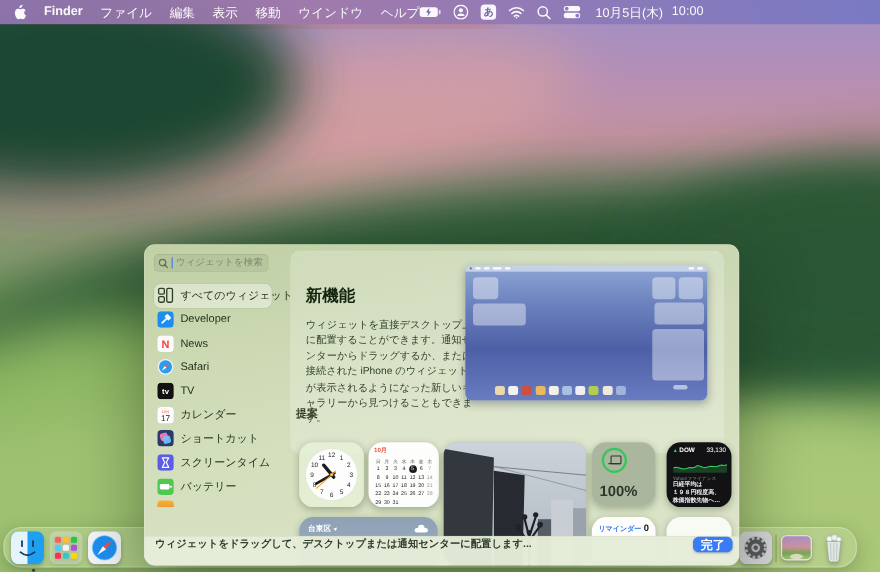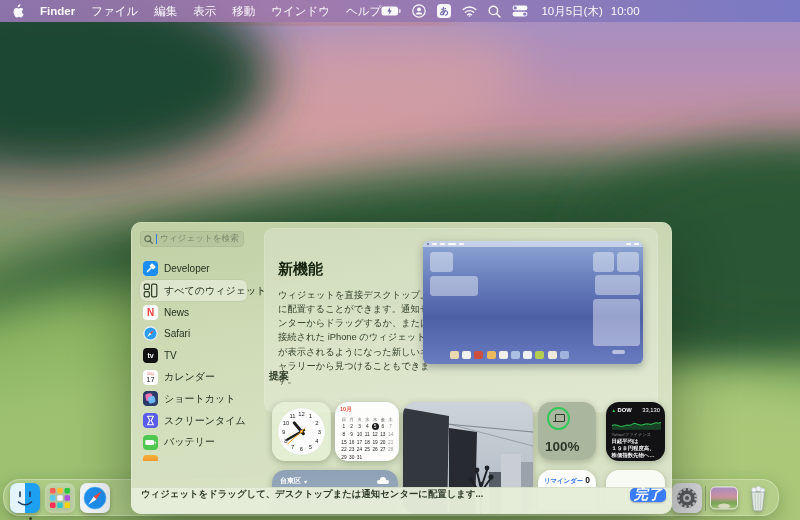--- a/index.html
+++ b/index.html
@@ -118,22 +118,22 @@
   .rem-label { font-size:6.4px; font-weight:bold; color:#3478f6; }
   .rem-count { margin-left:auto; font-size:8.5px; font-weight:bold; color:#111; }
   .wg-blank { left:474px; top:248px; width:59px; height:40px; border-radius:13px 13px 0 0;
     background:rgba(251,253,247,.9); }
 
   .footer { position:absolute; left:0; bottom:0; width:541px; height:27px;
     background:rgba(229,236,216,.97); border-top:1px solid rgba(40,60,30,.08);
     display:flex; align-items:flex-start; padding:0 6px 0 10px; border-radius:0 0 10px 10px; }
   .hint { font-size:9.4px; font-weight:600; color:#2f3d2a; }
   .done { margin-left:auto; width:36px; height:14px; border:none; border-radius:5px; background:#3a7bf6;
-    color:#fff; font-size:14px; font-weight:600; font-family:"Liberation Sans",sans-serif;
-    display:flex; align-items:center; justify-content:center; box-shadow:0 1px 2px rgba(0,0,40,.25);font-style:italic; }
+    color:#fff; font-size:11px; font-weight:600; font-family:"Liberation Sans",sans-serif;
+    display:flex; align-items:center; justify-content:center; box-shadow:0 1px 2px rgba(0,0,40,.25); }
 </style>
 </head>
 <body>
 
 <div class="screen">
 
   <svg class="wallpaper" width="800" height="520" viewBox="0 0 800 520">
     <defs>
       <linearGradient id="bg" x1="0" y1="0" x2="0" y2="1">
         <stop offset="0" stop-color="#a08fc6"></stop>
@@ -480,41 +480,41 @@
     <div class="sidebar">
       <div class="search">
         <svg width="9" height="9" viewBox="0 0 13 13" fill="none" stroke="rgba(50,70,50,.65)" stroke-width="1.8" stroke-linecap="round">
           <circle cx="5.4" cy="5.4" r="4.2"></circle>
             <line x1="8.6" y1="8.6" x2="12" y2="12"></line>
         </svg>
         <span class="caret"></span>
         <span class="ph">ウィジェットを検索</span>
       </div>
       <div id="sidebar-list">
+          <div class="sb-row selected">
+            <span class="sb-icon">
+              <svg viewBox="0 0 15 15" width="15" height="15">
+                <rect x="1.2" y="1.2" width="5.2" height="5.2" rx="1.3" fill="none" stroke="#2e3d28" stroke-width="1.2"></rect>
+                <rect x="8.6" y="1.2" width="5.2" height="12.6" rx="1.3" fill="none" stroke="#2e3d28" stroke-width="1.2"></rect>
+                <rect x="1.2" y="8.6" width="5.2" height="5.2" rx="1.3" fill="none" stroke="#2e3d28" stroke-width="1.2"></rect>
+              </svg>
+            </span>
+            <span class="sb-label">すべてのウィジェット</span>
+          </div>
           <div class="sb-row">
             <span class="sb-icon">
               <svg viewBox="0 0 15 15" width="15" height="15">
                 <rect width="15" height="15" rx="3.4" fill="#1d8ef1"></rect>
                 <g transform="rotate(45 7.5 7.5)" fill="#fff">
                   <rect x="4.8" y="2.6" width="5.4" height="3.8" rx="1"></rect>
                   <rect x="6.7" y="6" width="1.6" height="6.6" rx="0.8"></rect>
                 </g>
               </svg>
             </span>
             <span class="sb-label">Developer</span>
-          </div>
-          <div class="sb-row selected">
-            <span class="sb-icon">
-              <svg viewBox="0 0 15 15" width="15" height="15">
-                <rect x="1.2" y="1.2" width="5.2" height="5.2" rx="1.3" fill="none" stroke="#2e3d28" stroke-width="1.2"></rect>
-                <rect x="8.6" y="1.2" width="5.2" height="12.6" rx="1.3" fill="none" stroke="#2e3d28" stroke-width="1.2"></rect>
-                <rect x="1.2" y="8.6" width="5.2" height="5.2" rx="1.3" fill="none" stroke="#2e3d28" stroke-width="1.2"></rect>
-              </svg>
-            </span>
-            <span class="sb-label">すべてのウィジェット</span>
           </div>
           <div class="sb-row">
             <span class="sb-icon">
               <svg viewBox="0 0 15 15" width="15" height="15">
                 <rect width="15" height="15" rx="3.4" fill="#fbfbfb"></rect>
                 <text x="7.5" y="11.2" font-size="10" font-weight="bold" fill="#f5403c" text-anchor="middle" font-family="Liberation Sans,sans-serif">N</text>
               </svg>
             </span>
             <span class="sb-label">News</span>
           </div>

